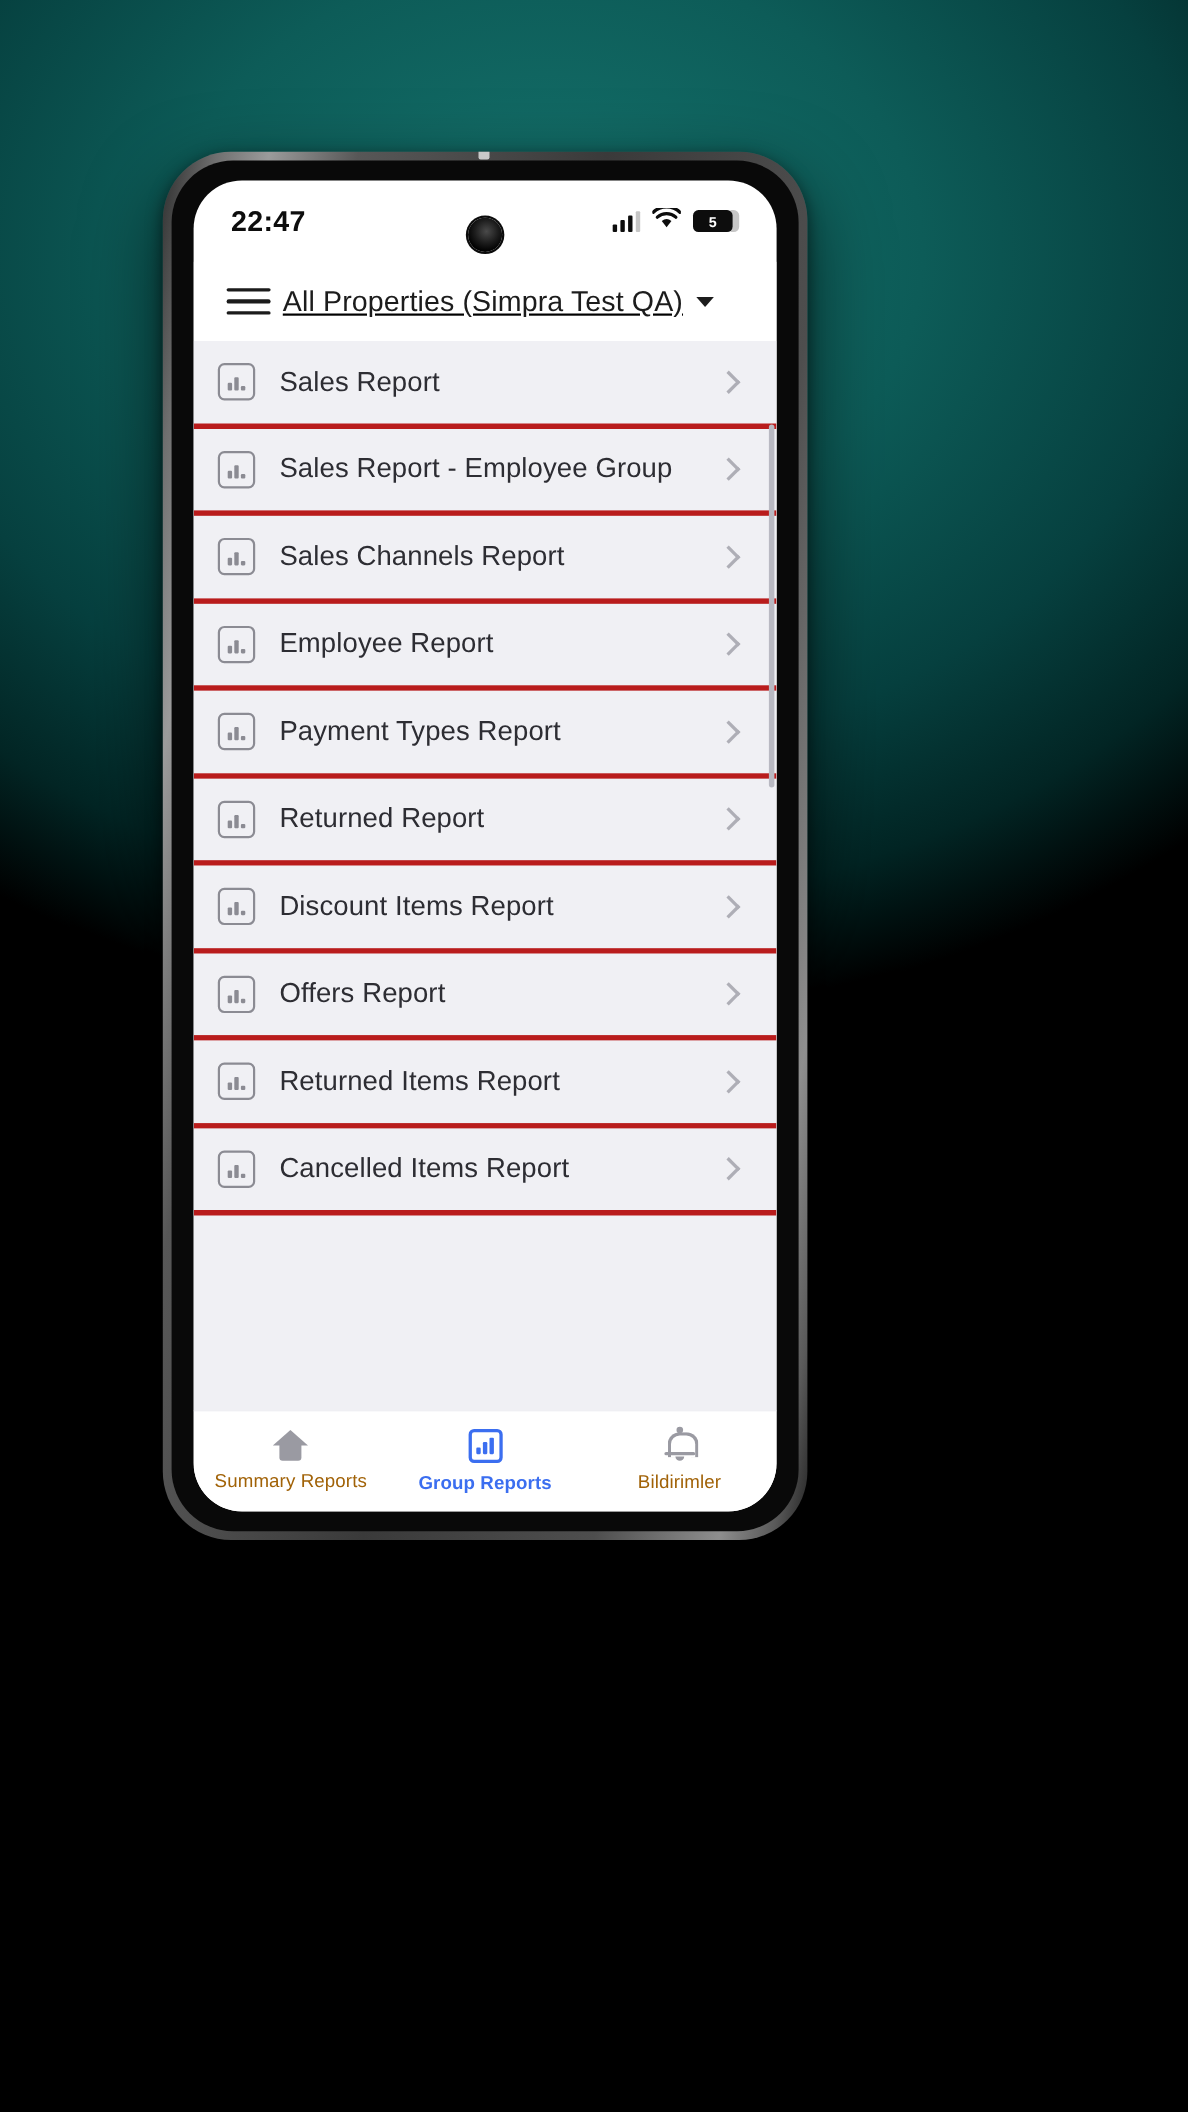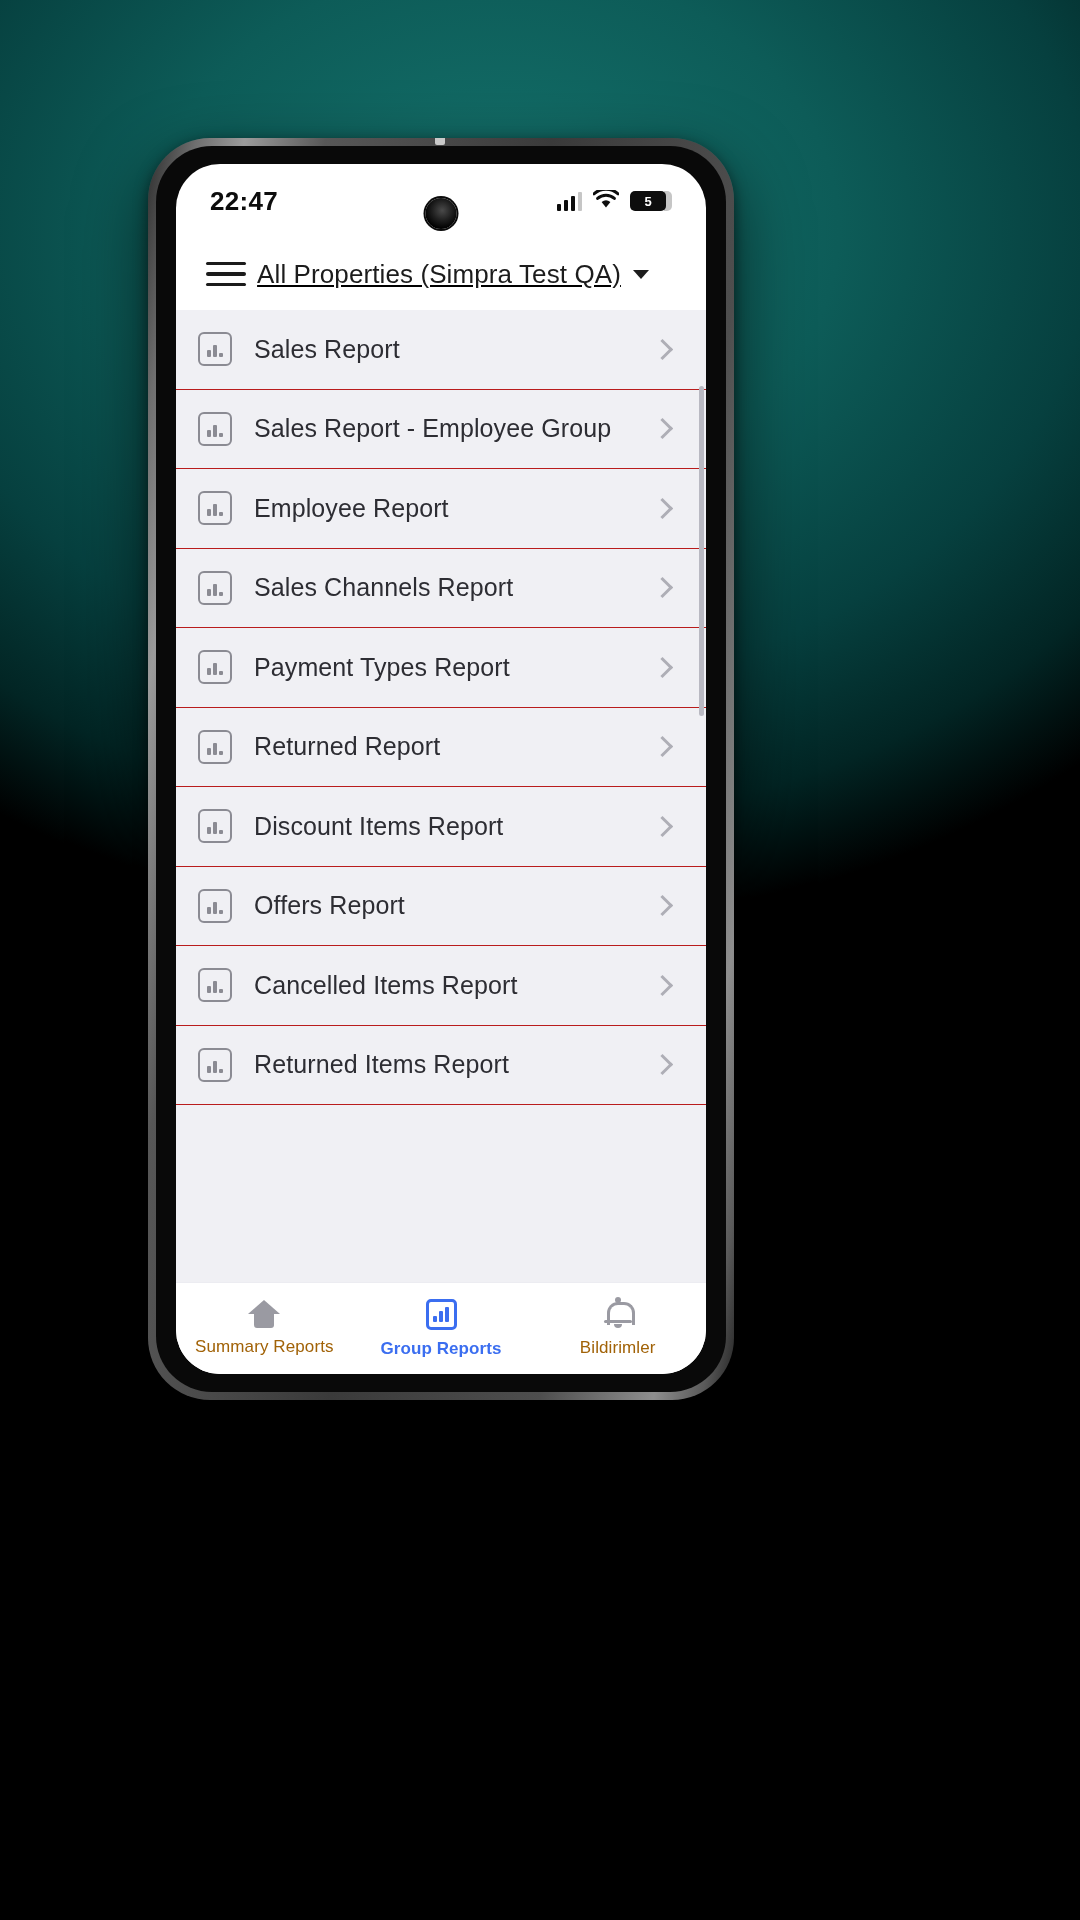--- a/index.html
+++ b/index.html
@@ -89,21 +89,21 @@
     width:0; height:0; border-left:8px solid transparent; border-right:8px solid transparent;
     border-top:9px solid #1c1c1c;
   }
 
   
   #report-list{
     flex:1; background:#f0f0f4; overflow:hidden; position:relative;
   }
   .list-item{
     height:79.5px; display:flex; align-items:center;
-    padding:0 24px 0 22px; border-bottom:1px solid #b91c1c;
+    padding:0 24px 0 22px; border-bottom:5px solid #b91c1c;
     cursor:pointer; background:#f0f0f4;
   }
   .item-icon{
     width:34px; height:34px; flex:0 0 34px; margin-right:22px;
     border:2.6px solid #8b8b93; border-radius:6px;
     display:flex; align-items:flex-end; justify-content:center;
     padding-bottom:7px; gap:2.5px;
   }
   .item-icon i{ display:block; width:3.4px; background:#8b8b93; border-radius:1px; }
   .item-icon i:nth-child(1){ height:7px; }
@@ -234,38 +234,38 @@
             </span>
             <span class="item-label">Sales Report - Employee Group</span>
             <span class="item-chevron"></span>
           </div>
           <div class="list-item">
             <span class="item-icon">
               <i></i>
               <i></i>
               <i></i>
             </span>
+            <span class="item-label">Sales Channels Report</span>
+            <span class="item-chevron"></span>
+          </div>
+          <div class="list-item">
+            <span class="item-icon">
+              <i></i>
+              <i></i>
+              <i></i>
+            </span>
             <span class="item-label">Employee Report</span>
             <span class="item-chevron"></span>
           </div>
           <div class="list-item">
             <span class="item-icon">
               <i></i>
               <i></i>
               <i></i>
             </span>
-            <span class="item-label">Sales Channels Report</span>
-            <span class="item-chevron"></span>
-          </div>
-          <div class="list-item">
-            <span class="item-icon">
-              <i></i>
-              <i></i>
-              <i></i>
-            </span>
             <span class="item-label">Payment Types Report</span>
             <span class="item-chevron"></span>
           </div>
           <div class="list-item">
             <span class="item-icon">
               <i></i>
               <i></i>
               <i></i>
             </span>
             <span class="item-label">Returned Report</span>
@@ -288,30 +288,30 @@
             </span>
             <span class="item-label">Offers Report</span>
             <span class="item-chevron"></span>
           </div>
           <div class="list-item">
             <span class="item-icon">
               <i></i>
               <i></i>
               <i></i>
             </span>
+            <span class="item-label">Returned Items Report</span>
+            <span class="item-chevron"></span>
+          </div>
+          <div class="list-item">
+            <span class="item-icon">
+              <i></i>
+              <i></i>
+              <i></i>
+            </span>
             <span class="item-label">Cancelled Items Report</span>
-            <span class="item-chevron"></span>
-          </div>
-          <div class="list-item">
-            <span class="item-icon">
-              <i></i>
-              <i></i>
-              <i></i>
-            </span>
-            <span class="item-label">Returned Items Report</span>
             <span class="item-chevron"></span>
           </div>
           <div id="list-scrollbar"></div>
       </div>
 
       <div id="bottom-nav">
           <div class="nav-tab inactive">
             <span class="home-icon"></span>
             <span class="nav-label">Summary Reports</span>
           </div>

